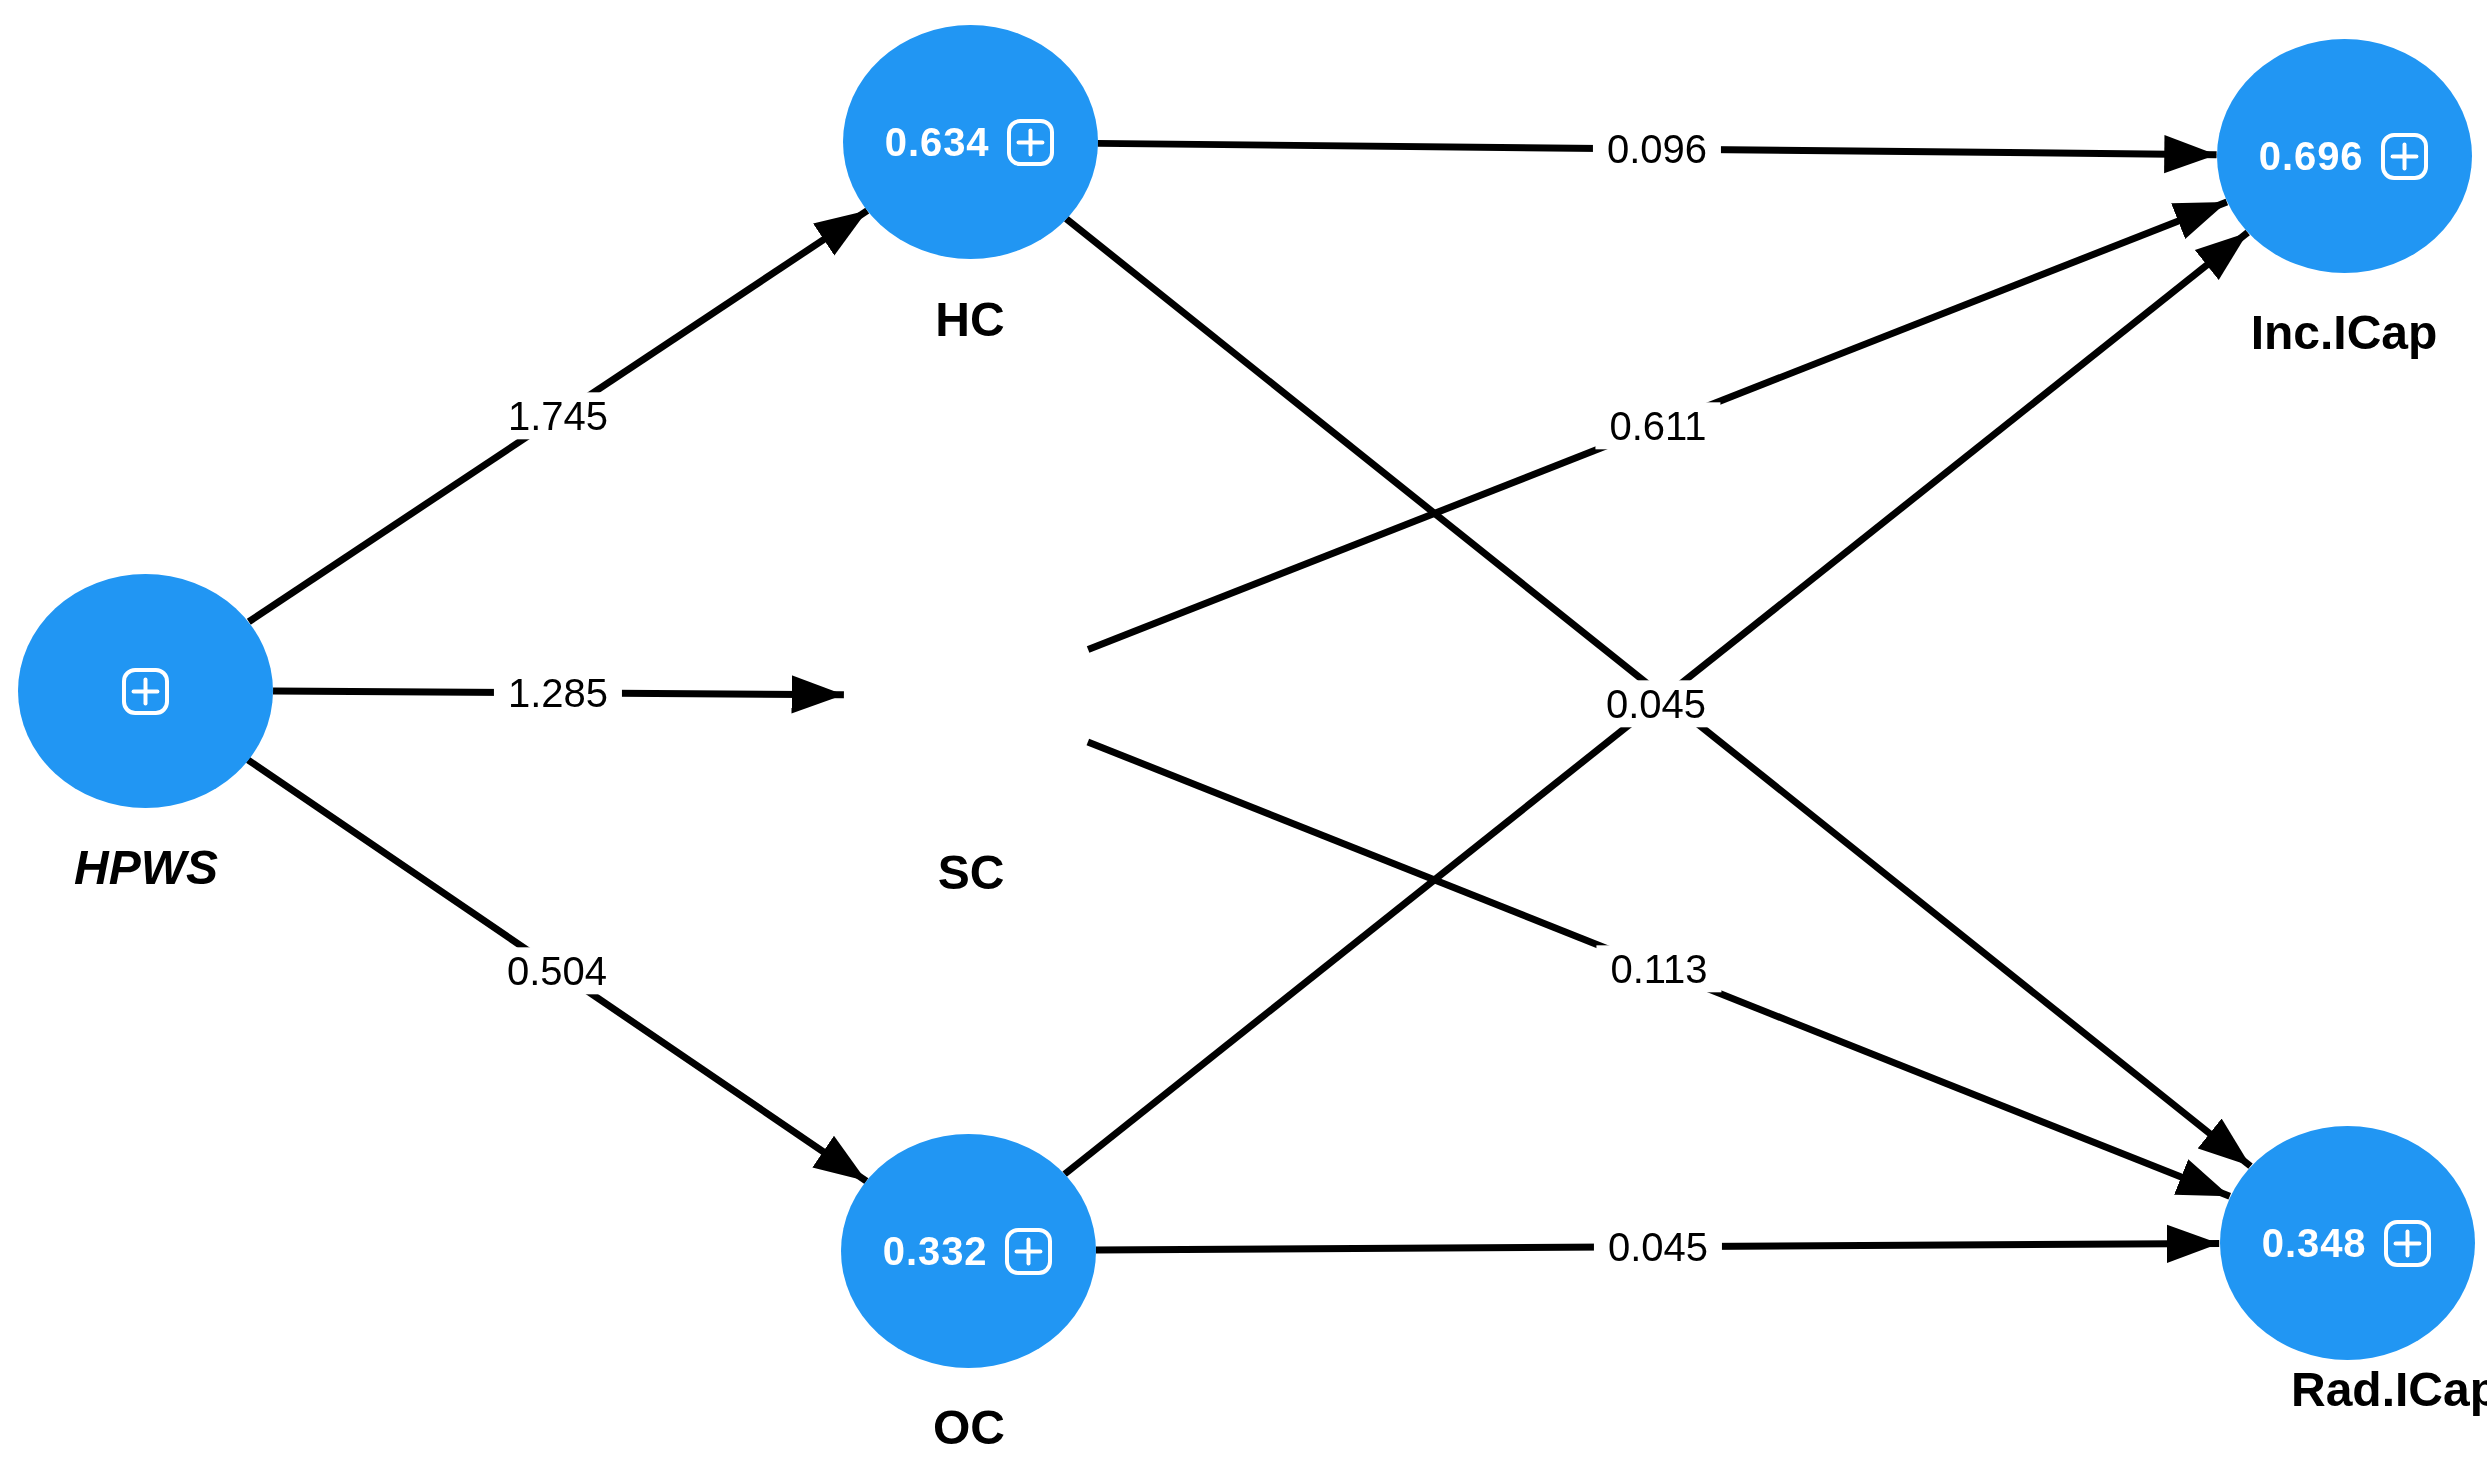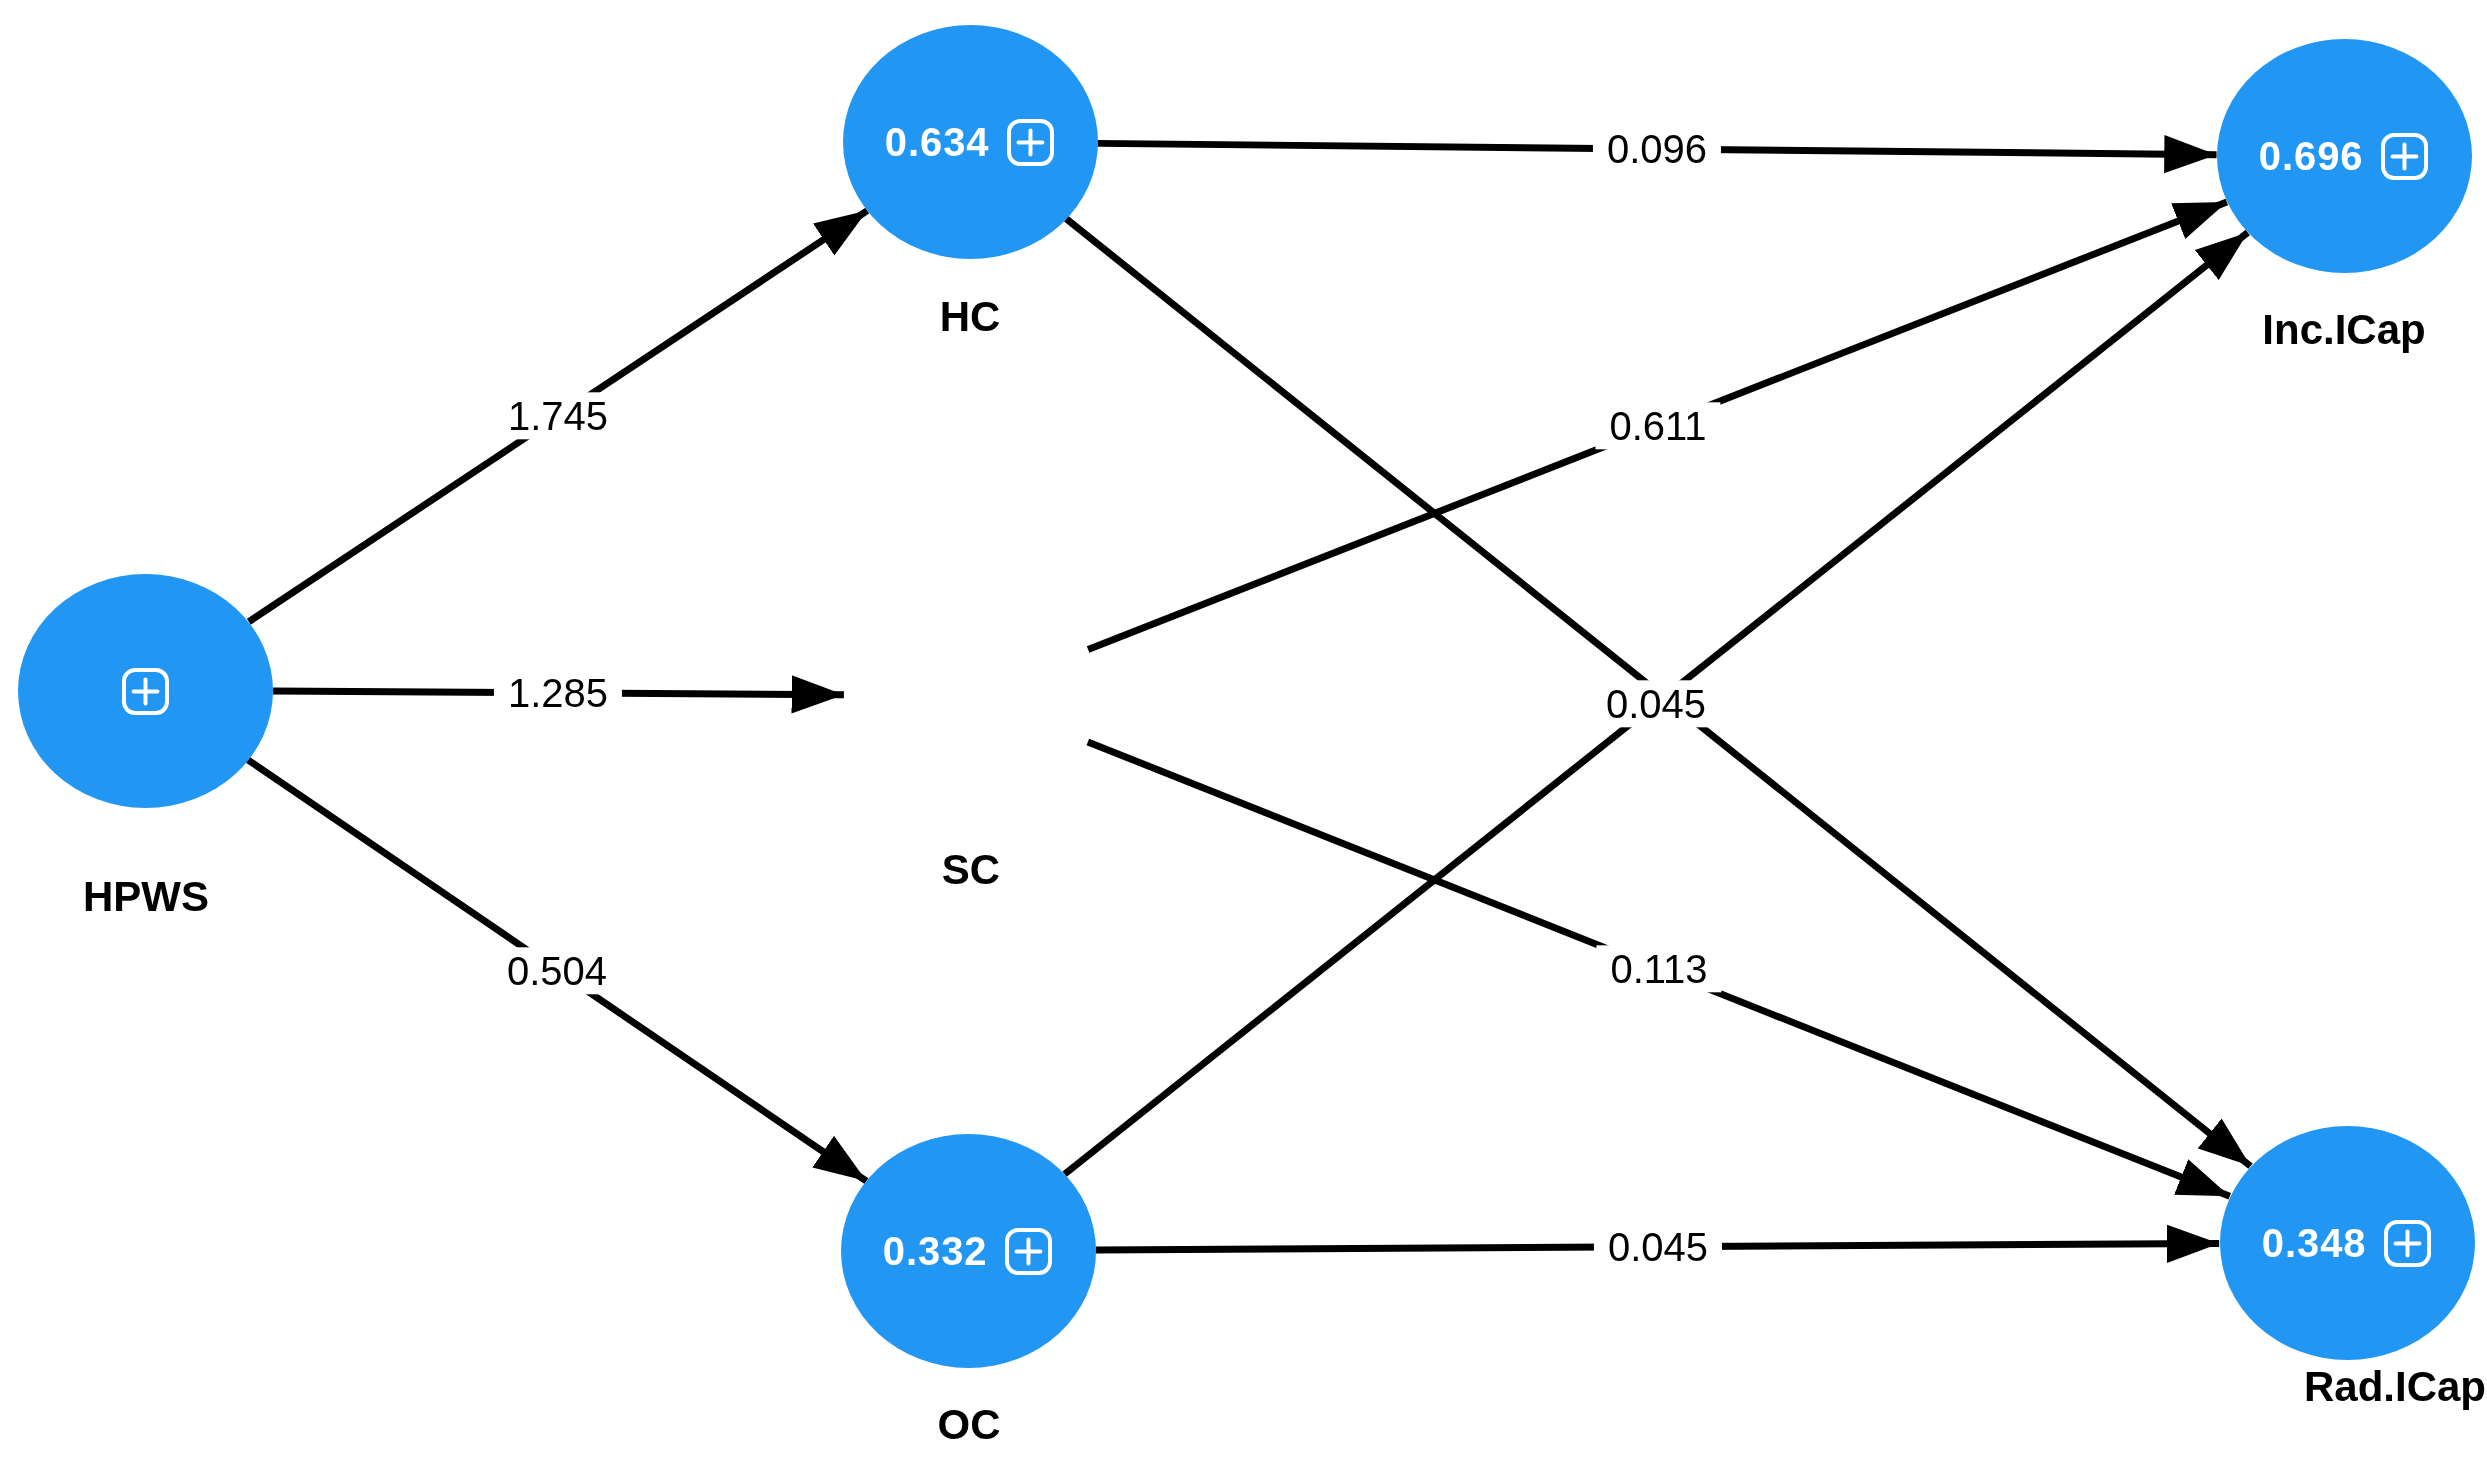--- a/index.html
+++ b/index.html
@@ -27,21 +27,21 @@
     color: var(--node-text, #ffffff);
     font-size: 40px;
     font-weight: bold;
     line-height: 1;
     letter-spacing: 0.9px;
   }
   .plus-icon { display: block; line-height: 0; }
   .node-label {
     position: absolute;
     transform: translateX(-50%);
-    font-size: 42px;
+    font-size: 48px;
     font-weight: bold;
     color: var(--label-text, #000000);
     white-space: nowrap;
     line-height: 1;
   }
   .edge-label {
     position: absolute;
     transform: translate(-50%, -50%);
     font-size: 40px;
     font-weight: normal;
@@ -80,21 +80,21 @@
     <div class="edge-label" style="left: 1656px; top: 704px;">0.045</div>
     <div class="edge-label" style="left: 1659px; top: 969px;">0.113</div>
     <div class="edge-label" style="left: 1658px; top: 1247px;">0.045</div>
     <div class="node" style="left: 18.3px; top: 574px; width: 255px; height: 234px;">
       <span class="plus-icon"><svg viewBox="0 0 64 64" width="51" height="51">
           <rect x="5" y="5" width="54" height="54" rx="14" fill="none" stroke="#ffffff" stroke-width="5"></rect>
           <line x1="32" y1="17" x2="32" y2="47" stroke="#ffffff" stroke-width="5" stroke-linecap="round"></line>
           <line x1="17" y1="32" x2="47" y2="32" stroke="#ffffff" stroke-width="5" stroke-linecap="round"></line>
         </svg></span>
     </div>
-    <div class="node-label" style="left: 146px; top: 876px;">HPWS</div>
+    <div class="node-label" style="left: 146px; top: 844px; font-style: italic;">HPWS</div>
     <div class="node" style="left: 843px; top: 25px; width: 255px; height: 234px;">
       <div class="node-value">0.634</div>
       <span class="plus-icon"><svg viewBox="0 0 64 64" width="51" height="51">
           <rect x="5" y="5" width="54" height="54" rx="14" fill="none" stroke="#ffffff" stroke-width="5"></rect>
           <line x1="32" y1="17" x2="32" y2="47" stroke="#ffffff" stroke-width="5" stroke-linecap="round"></line>
           <line x1="17" y1="32" x2="47" y2="32" stroke="#ffffff" stroke-width="5" stroke-linecap="round"></line>
         </svg></span>
     </div>
     <div class="node-label" style="left: 970px; top: 296px;">HC</div>
     <div class="node-label" style="left: 971px; top: 849px;">SC</div>

